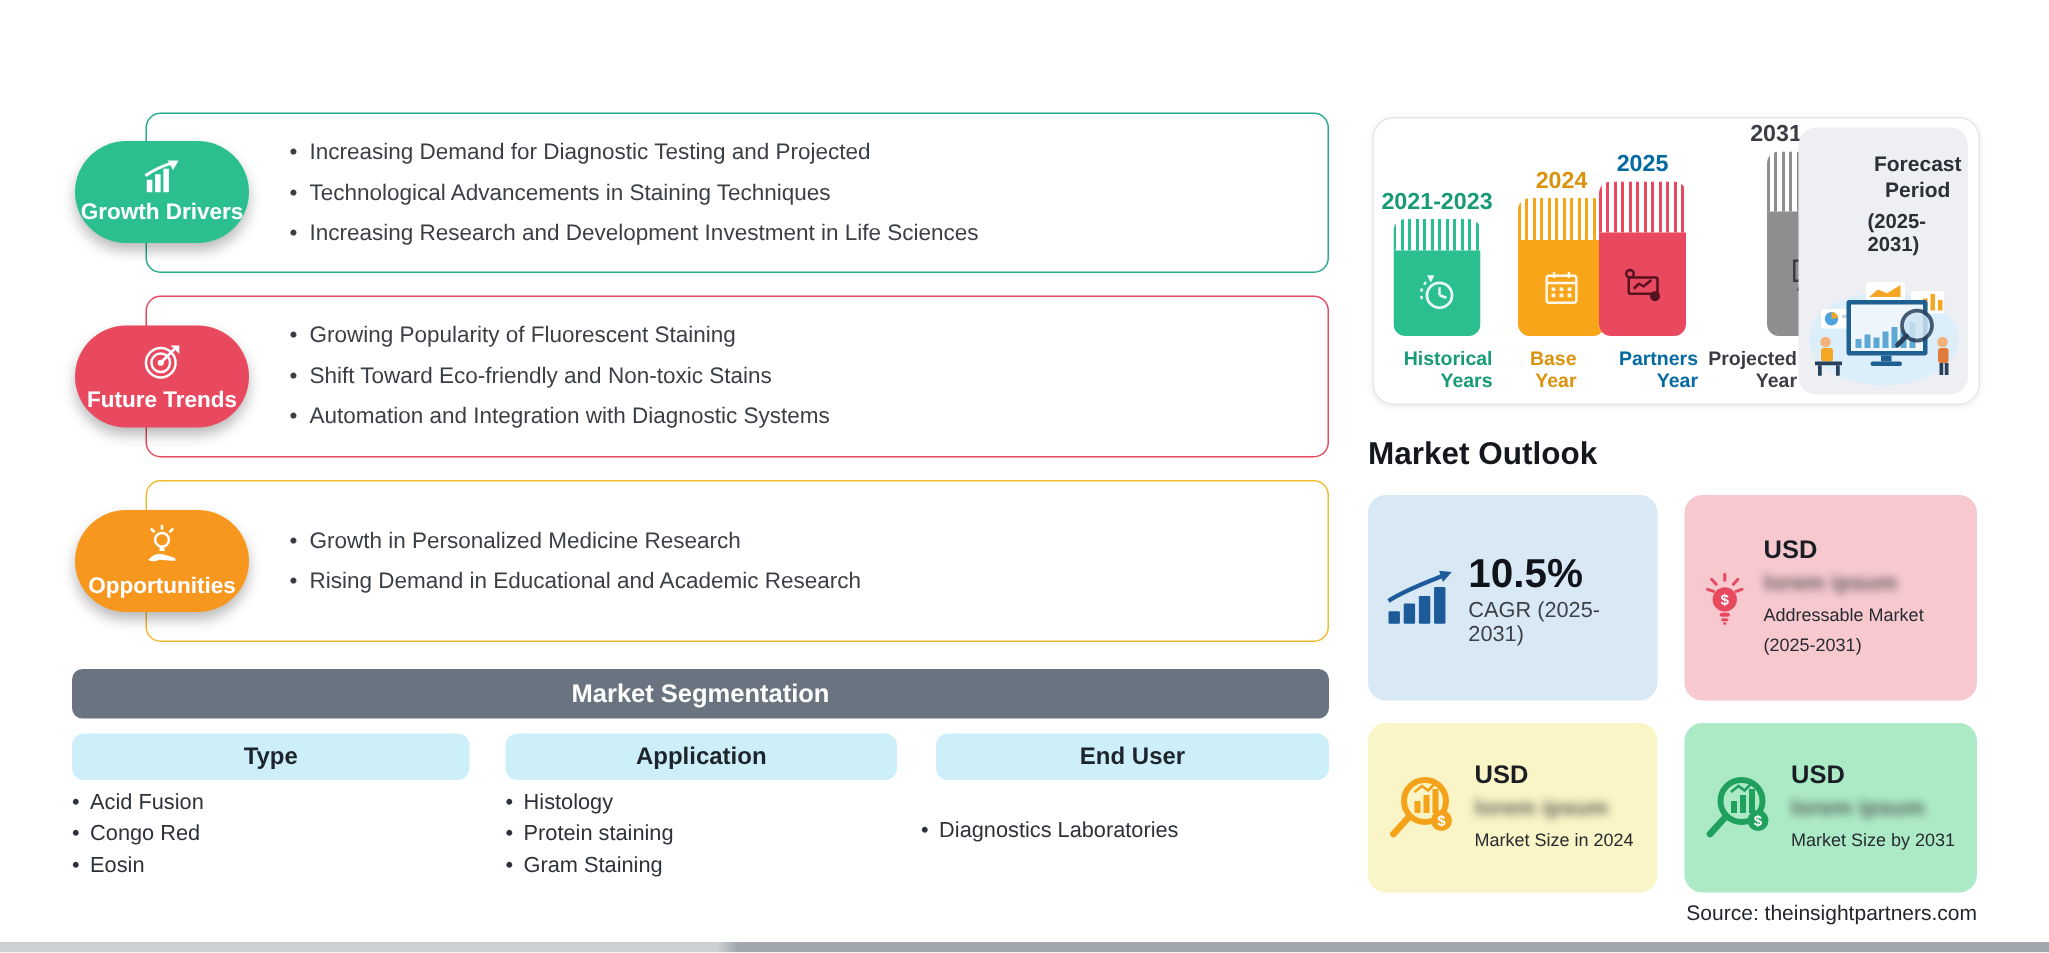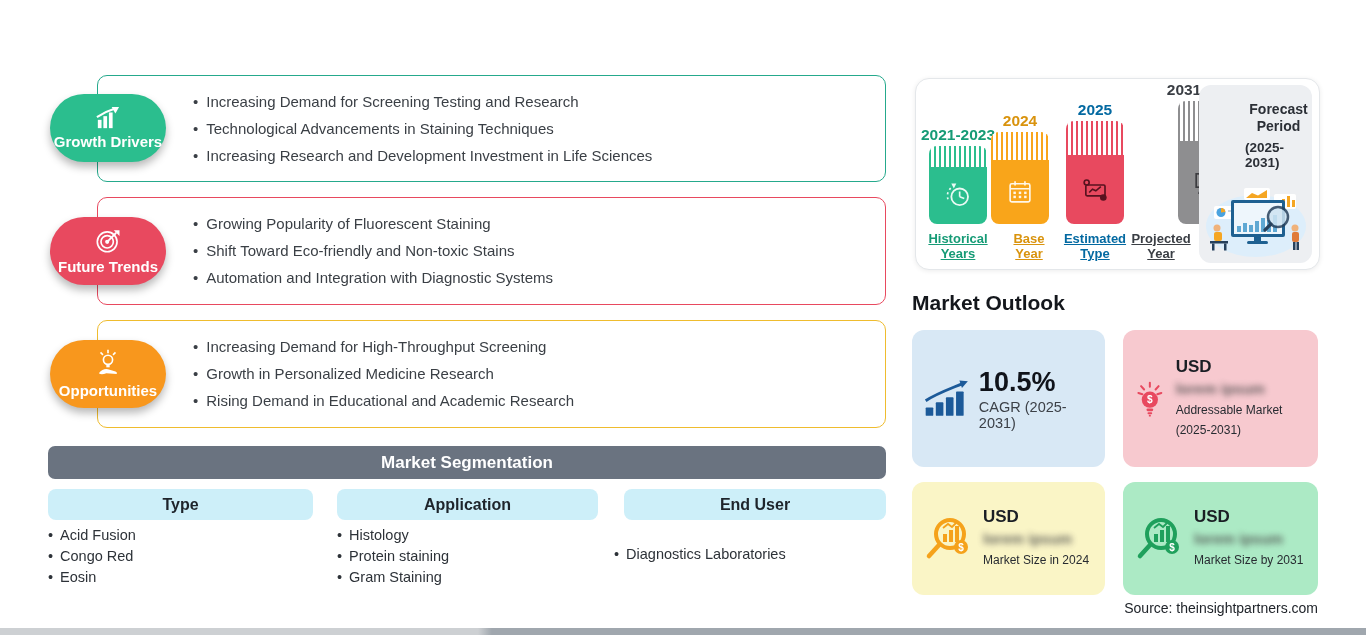--- a/index.html
+++ b/index.html
@@ -59,24 +59,24 @@
             padding-top:16px;box-sizing:border-box;padding-left:46px;}
   .fc-title{font-size:14px;font-weight:bold;color:#2b2f36;text-align:center;width:72px;line-height:17px;}
   .fc-range{font-size:13.5px;color:#2b2f36;margin-top:5px;font-weight:600;}
   .fc-illu{position:absolute;bottom:3px;left:5px;}
   .tl-bar{position:absolute;width:58px;border-radius:8px;overflow:visible;}
   .bar-body{width:100%;height:100%;border-radius:8px;overflow:hidden;display:flex;flex-direction:column;background:#fff;}
   .stripes{width:100%;}
   .solid{flex:1;display:flex;align-items:center;justify-content:center;}
   .year{position:absolute;bottom:calc(100% + 2px);left:50%;transform:translateX(-50%);
         font-size:15.5px;font-weight:800;white-space:nowrap;}
-  .tl-cap{position:absolute;top:152px;text-align:center;font-size:13px;font-weight:bold;line-height:15px;text-decoration:underline;}
+  .tl-cap{position:absolute;top:152px;text-align:right;font-size:13px;font-weight:bold;line-height:15px;}
 
   .b1{left:13px;top:67px;height:78px;}
-  .b2{left:75px;top:53px;height:92px;}
+  .b2{left:96px;top:53px;height:92px;}
   .b3{left:150px;top:42px;height:103px;}
   .b4{left:216px;top:22px;height:123px;padding-left:46px;}
   .b1 .stripes{height:21px;background:repeating-linear-gradient(90deg,#2BBE8E 0 2px,#fff 2px 5px);}
   .b2 .stripes{height:28px;background:repeating-linear-gradient(90deg,#F9A51A 0 2px,#fff 2px 5px);}
   .b3 .stripes{height:34px;background:repeating-linear-gradient(90deg,#E8495F 0 2px,#fff 2px 5px);}
   .b4 .stripes{height:40px;background:repeating-linear-gradient(90deg,#8E8E90 0 2px,#fff 2px 5px);}
   .b1 .solid{background:#2BBE8E;} .b2 .solid{background:#F9A51A;}
   .b3 .solid{background:#E8495F;} .b4 .solid{background:#8E8E90;}
   .g-txt{color:#169B76;} .o-txt{color:#D9930D;} .r-txt{color:#0369a1;} .d-txt{color:#3A3E44;}
   .cap1{left:5px;width:74px;} .cap2{left:91px;width:44px;} .cap3{left:142px;width:74px;} .cap4{left:208px;width:74px;}
@@ -102,21 +102,21 @@
   .bottom-strip{position:absolute;left:0;right:0;bottom:0;height:7px;
                 background:linear-gradient(90deg,#cdd0d3 0%,#cdd0d3 35%,#a0a7ae 36%,#a0a7ae 100%);}
 </style>
 </head>
 <body>
 
 <div class="page">
 
 
   <div class="fw-box gd">
-    <div class="bullet">Increasing Demand for Screening Testing and Research</div>
+    <div class="bullet">Increasing Demand for Diagnostic Testing and Projected</div>
     <div class="bullet">Technological Advancements in Staining Techniques</div>
     <div class="bullet">Increasing Research and Development Investment in Life Sciences</div>
   </div>
   <div class="pill gd">
     <svg width="30" height="24" viewBox="0 0 32 26">
       <rect x="5" y="15" width="4" height="9" fill="#fff"></rect>
       <rect x="11" y="11" width="4" height="13" fill="#fff"></rect>
       <rect x="17" y="7" width="4" height="17" fill="#fff"></rect>
       <path d="M4 12 Q 13 6 23 3" fill="none" stroke="#fff" stroke-width="2.2"></path>
       <polygon points="20,1 28,1 24,8" fill="#fff"></polygon>
@@ -134,21 +134,20 @@
       <circle cx="16" cy="18" r="12" fill="none" stroke="#fff" stroke-width="2"></circle>
       <circle cx="16" cy="18" r="7.5" fill="none" stroke="#fff" stroke-width="2"></circle>
       <circle cx="16" cy="18" r="2.5" fill="#fff"></circle>
       <line x1="16" y1="18" x2="27" y2="7" stroke="#fff" stroke-width="2.2"></line>
       <polygon points="24,4 31,4 31,11" fill="#fff"></polygon>
     </svg>
     <span>Future Trends</span>
   </div>
 
   <div class="fw-box op">
-    <div class="bullet">Increasing Demand for High-Throughput Screening</div>
     <div class="bullet">Growth in Personalized Medicine Research</div>
     <div class="bullet">Rising Demand in Educational and Academic Research</div>
   </div>
   <div class="pill op">
     <svg width="30" height="30" viewBox="0 0 36 36">
       <line x1="18" y1="1" x2="18" y2="5" stroke="#fff" stroke-width="2"></line>
       <line x1="9" y1="4" x2="12" y2="7" stroke="#fff" stroke-width="2"></line>
       <line x1="27" y1="4" x2="24" y2="7" stroke="#fff" stroke-width="2"></line>
       <circle cx="18" cy="13" r="5.5" fill="none" stroke="#fff" stroke-width="2"></circle>
       <rect x="16" y="19" width="4" height="3" fill="#fff"></rect>
@@ -243,21 +242,21 @@
             <circle cx="27" cy="8" r="3.5" fill="none" stroke="#3c3c40" stroke-width="1.8"></circle>
             <line x1="12" y1="21" x2="8" y2="29" stroke="#3c3c40" stroke-width="2"></line>
             <line x1="24" y1="21" x2="28" y2="29" stroke="#3c3c40" stroke-width="2"></line>
           </svg>
         </div>
       </div>
     </div>
 
     <div class="tl-cap g-txt cap1">Historical Years</div>
     <div class="tl-cap o-txt cap2">Base Year</div>
-    <div class="tl-cap r-txt cap3">Estimated Type</div>
+    <div class="tl-cap r-txt cap3">Partners Year</div>
     <div class="tl-cap d-txt cap4">Projected Year</div>
 
     <div class="forecast">
       <div class="fc-title">Forecast Period</div>
       <div class="fc-range">(2025-2031)</div>
       <svg class="fc-illu" width="104" height="76" viewBox="0 0 104 76">
         <ellipse cx="52" cy="42" rx="50" ry="31" fill="#ddeefb"></ellipse>
         <rect x="40" y="4" width="26" height="12" rx="2" fill="#fff"></rect>
         <path d="M42 14 L48 9 L54 11.5 L63 6 L63 14 Z" fill="#f5a623"></path>
         <rect x="70" y="10" width="22" height="15" rx="2" fill="#fff"></rect>

